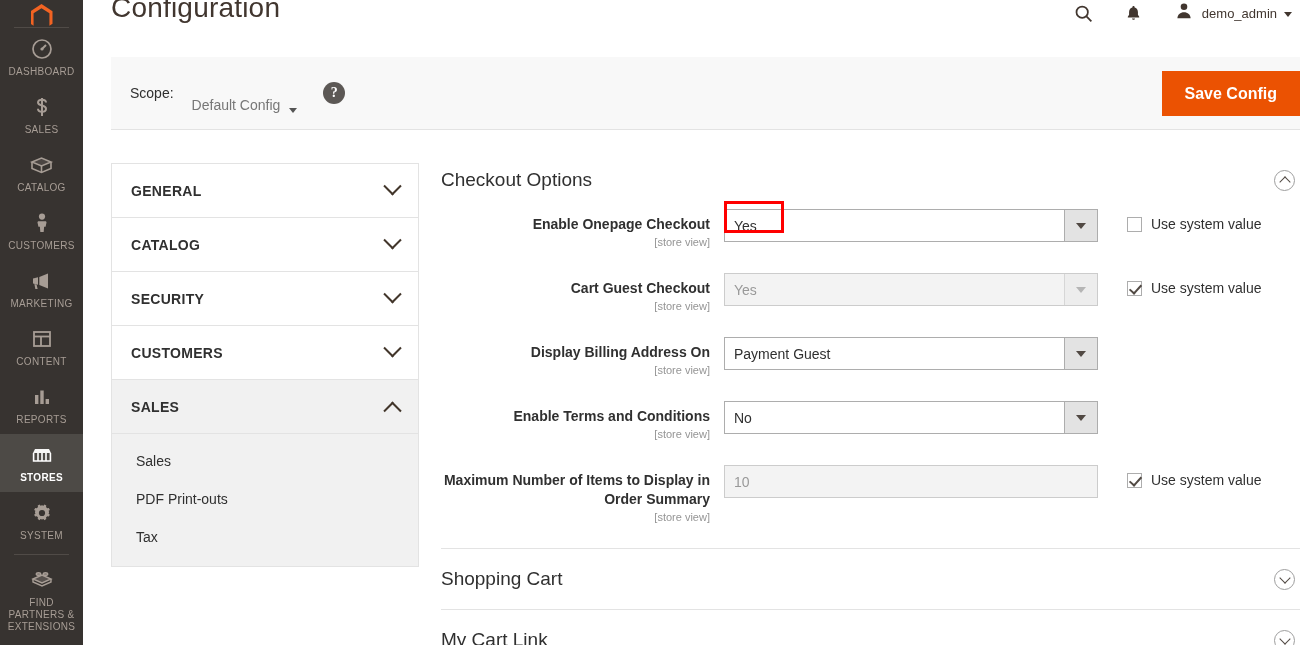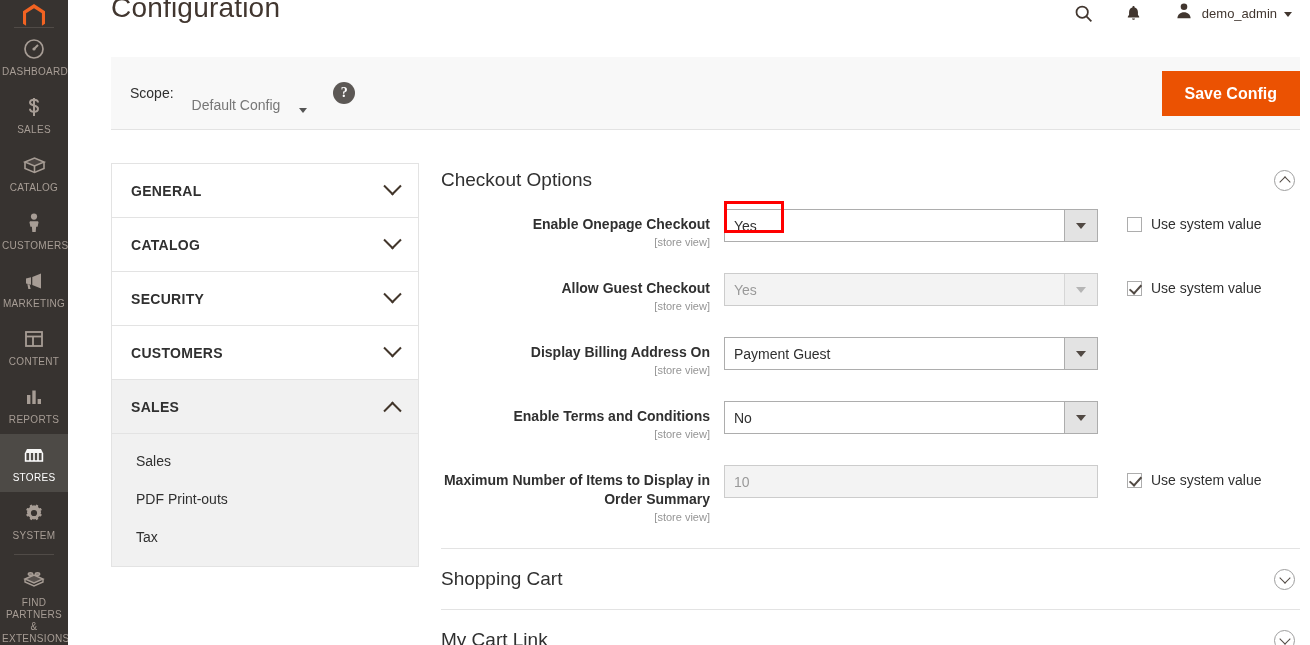--- a/index.html
+++ b/index.html
@@ -7,21 +7,21 @@
     width: 1310px; height: 645px;
     overflow: hidden;
     background: #ffffff;
     font-family: "Liberation Sans", sans-serif;
     -webkit-font-smoothing: antialiased;
   }
 
   
   #admin-sidebar {
     position: absolute; left: 0; top: 0;
-    width: 68px; height: 645px;
+    width: 83px; height: 645px;
     background: #373330;
     overflow: hidden;
   }
   .logo-wrap {
     height: 18px; position: relative;
     display: flex; align-items: flex-end; justify-content: center;
   }
   .logo-mark {
     width: 22px; height: 26px;
     margin-bottom: -12px;
@@ -49,21 +49,21 @@
   }
   .nav-item.active .nav-icon { color: #ffffff; }
   .nav-icon svg { display: block; margin: 0 auto; }
   .nav-label {
     display: block;
     font-size: 10px;
     letter-spacing: .3px;
     color: #a79d95;
     line-height: 12px;
   }
-  .nav-item.active .nav-label { color: #ffffff; font-weight: normal; }
+  .nav-item.active .nav-label { color: #ffffff; font-weight: bold; }
   .nav-sep { margin: 4px 14px; border-top: 1px solid #504b47; }
 
   
   #page {
     position: absolute; left: 83px; top: 0;
     width: 1227px; height: 645px;
     background: #ffffff;
   }
 
   
@@ -108,21 +108,21 @@
     background: #f8f8f8;
     border-bottom: 1px solid #e3e3e3;
     display: flex; align-items: center;
     padding: 0 0 0 19px;
   }
   #scope-label {
     font-size: 14px; font-weight: normal; color: #303030;
     margin-right: 18px;
   }
   #scope-select {
-    display: flex; align-items: flex-end; gap: 19px;
+    display: flex; align-items: flex-end; gap: 9px;
     cursor: pointer;
     margin-top: 24px;
   }
   #scope-value { font-size: 14px; color: #777777; }
   .caret-down.sm {
     border-left-width: 4px; border-right-width: 4px;
     border-top: 5px solid #555555; margin-top: 3px;
   }
   #scope-help {
     width: 22px; height: 22px; border-radius: 50%;
@@ -550,21 +550,21 @@
             <div id="annotation-box"></div>
           </div>
           <div class="sysval">
             <span class="cbox"></span>
             <span class="sysval-label">Use system value</span>
           </div>
         </div>
 
         <div class="field-row">
           <div class="field-label">
-            <span class="lbl">Allow Guest Checkout</span>
+            <span class="lbl">Cart Guest Checkout</span>
             <span class="scope-hint">[store view]</span>
           </div>
           <div class="field-ctrl">
             <div class="sel disabled">
               <span class="sel-text">Yes</span>
               <span class="sel-btn">
                   <i></i>
                 </span>
             </div>
           </div>

